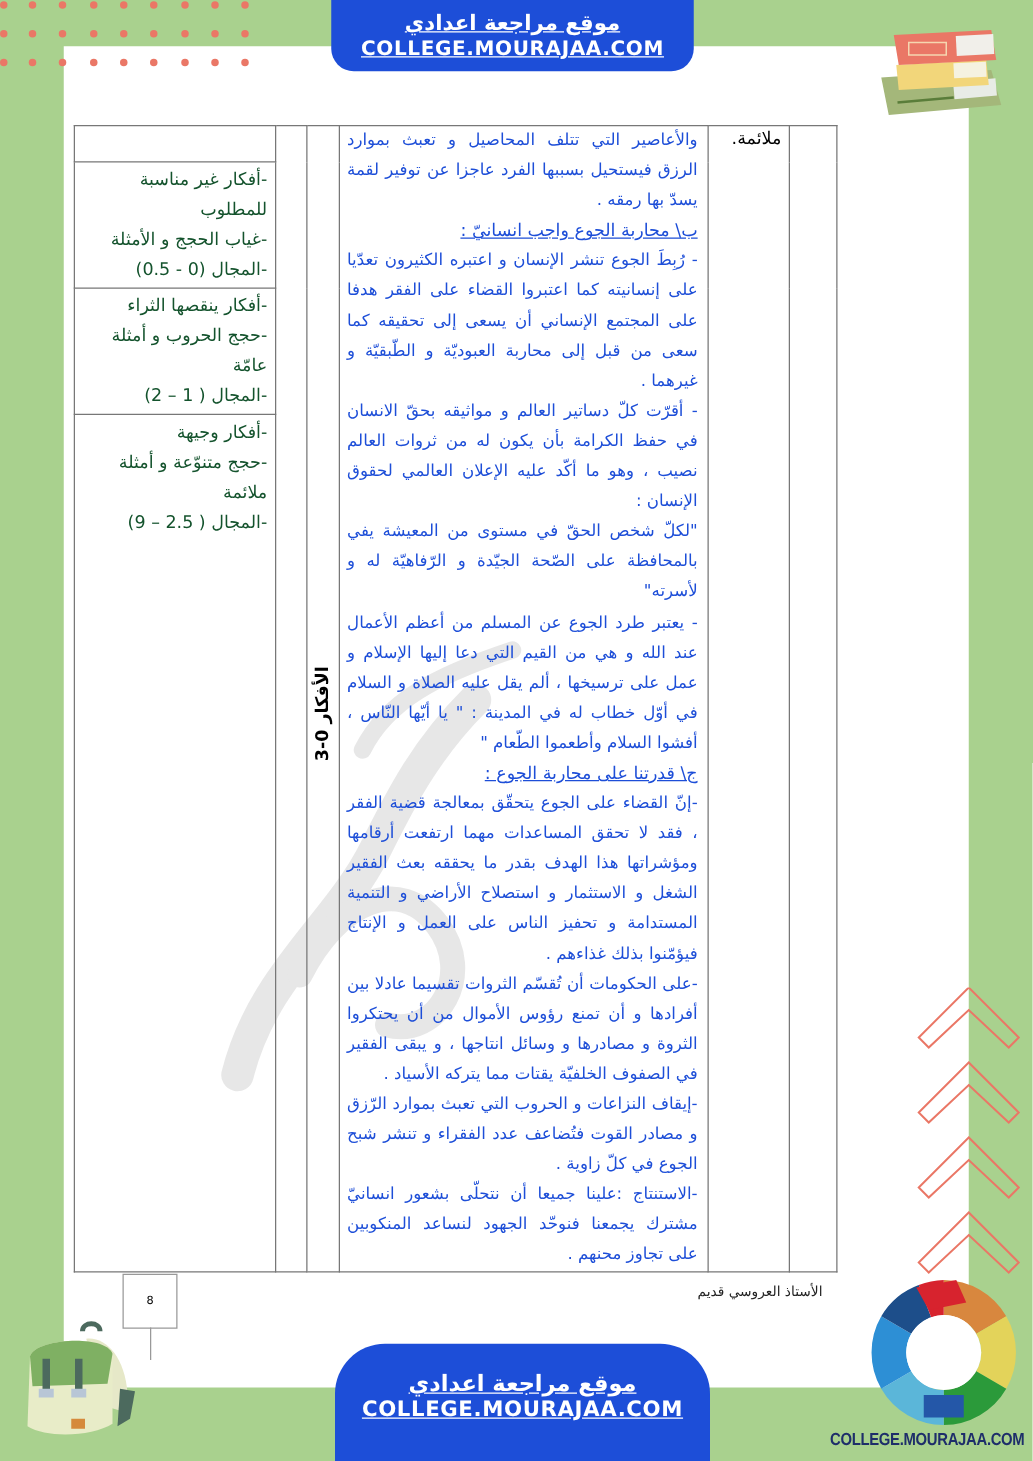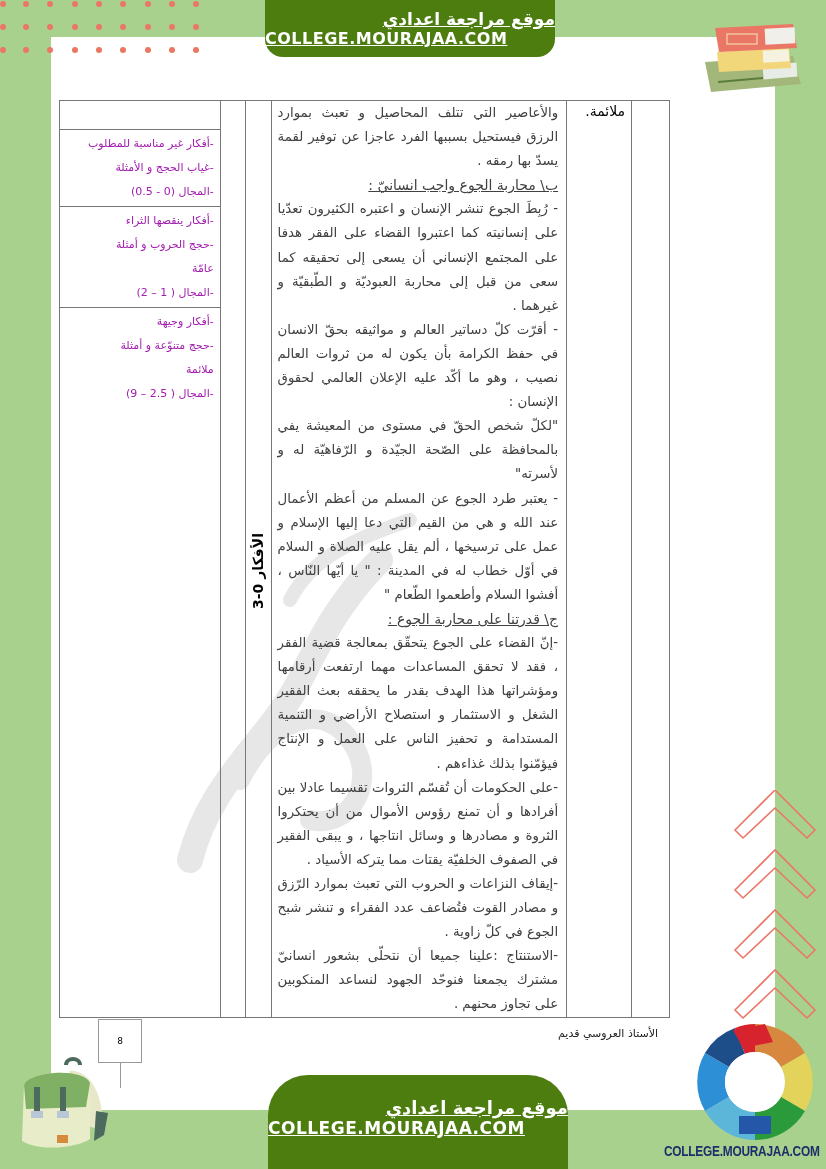--- a/index.html
+++ b/index.html
@@ -8,43 +8,43 @@
     background: #a9d18e;
     font-family: "DejaVu Sans", sans-serif;
   }
   .page {
     position: absolute; left: 51px; top: 37px; width: 724px; height: 1073px;
     background: #ffffff;
   }
   .dots { position: absolute; left: 0; top: 0; width: 200px; height: 52px; }
   .dot { position: absolute; width: 6px; height: 6px; border-radius: 50%; background: #ea7766; }
   .banner {
-    position: absolute; background: #4d7c0f; color: #fff;
+    position: absolute; background: #1d4ed8; text-align: center; color: #fff;
     font-family: "DejaVu Sans", sans-serif; font-weight: bold;
   }
   .banner-top { left: 265px; top: 0; width: 290px; height: 57px; border-radius: 0 0 18px 18px; }
   .banner-bottom { left: 268px; top: 1075px; width: 300px; height: 94px; border-radius: 40px 40px 0 0; }
   .banner .ar { font-size: 17px; text-decoration: underline; direction: rtl; }
   .banner .en { font-size: 16px; text-decoration: underline; letter-spacing: 0.5px; }
   .banner-top .ar { margin-top: 9px; }
   .banner-bottom .ar { margin-top: 22px; font-size: 18px; }
   .banner-bottom .en { font-size: 17px; }
 
   table.grid {
     position: absolute; left: 59px; top: 100px; width: 611px; height: 898px;
     border-collapse: collapse; direction: ltr;
   }
   table.grid td { border: 1px solid #777; vertical-align: top; padding: 0; }
   .crit {
-    direction: rtl; text-align: right; font-size: 11px; line-height: 24px;
-    padding: 2px 6px 2px 4px !important; color: #a21caf;
+    direction: rtl; text-align: right; font-size: 14px; line-height: 24px;
+    padding: 2px 6px 2px 4px !important; color: #14532d;
   }
   .body-cell {
     direction: rtl; text-align: justify; font-size: 13.3px; line-height: 24.1px;
-    padding: 0 8px 0 6px !important; color: #404040;
+    padding: 0 8px 0 6px !important; color: #1d4ed8;
     font-family: "DejaVu Sans", sans-serif;
   }
   .body-cell p { margin: 0; }
   .body-cell .head { text-decoration: underline; font-weight: normal; font-size: 14px; }
   .body-cell .bold { font-weight: normal; }
   .vert-cell { position: relative; }
   .vert-label {
     position: absolute; left: 50%; top: 470px; transform: translate(-50%,-50%) rotate(-90deg);
     white-space: nowrap; font-weight: bold; font-size: 14px; direction: rtl;
   }

